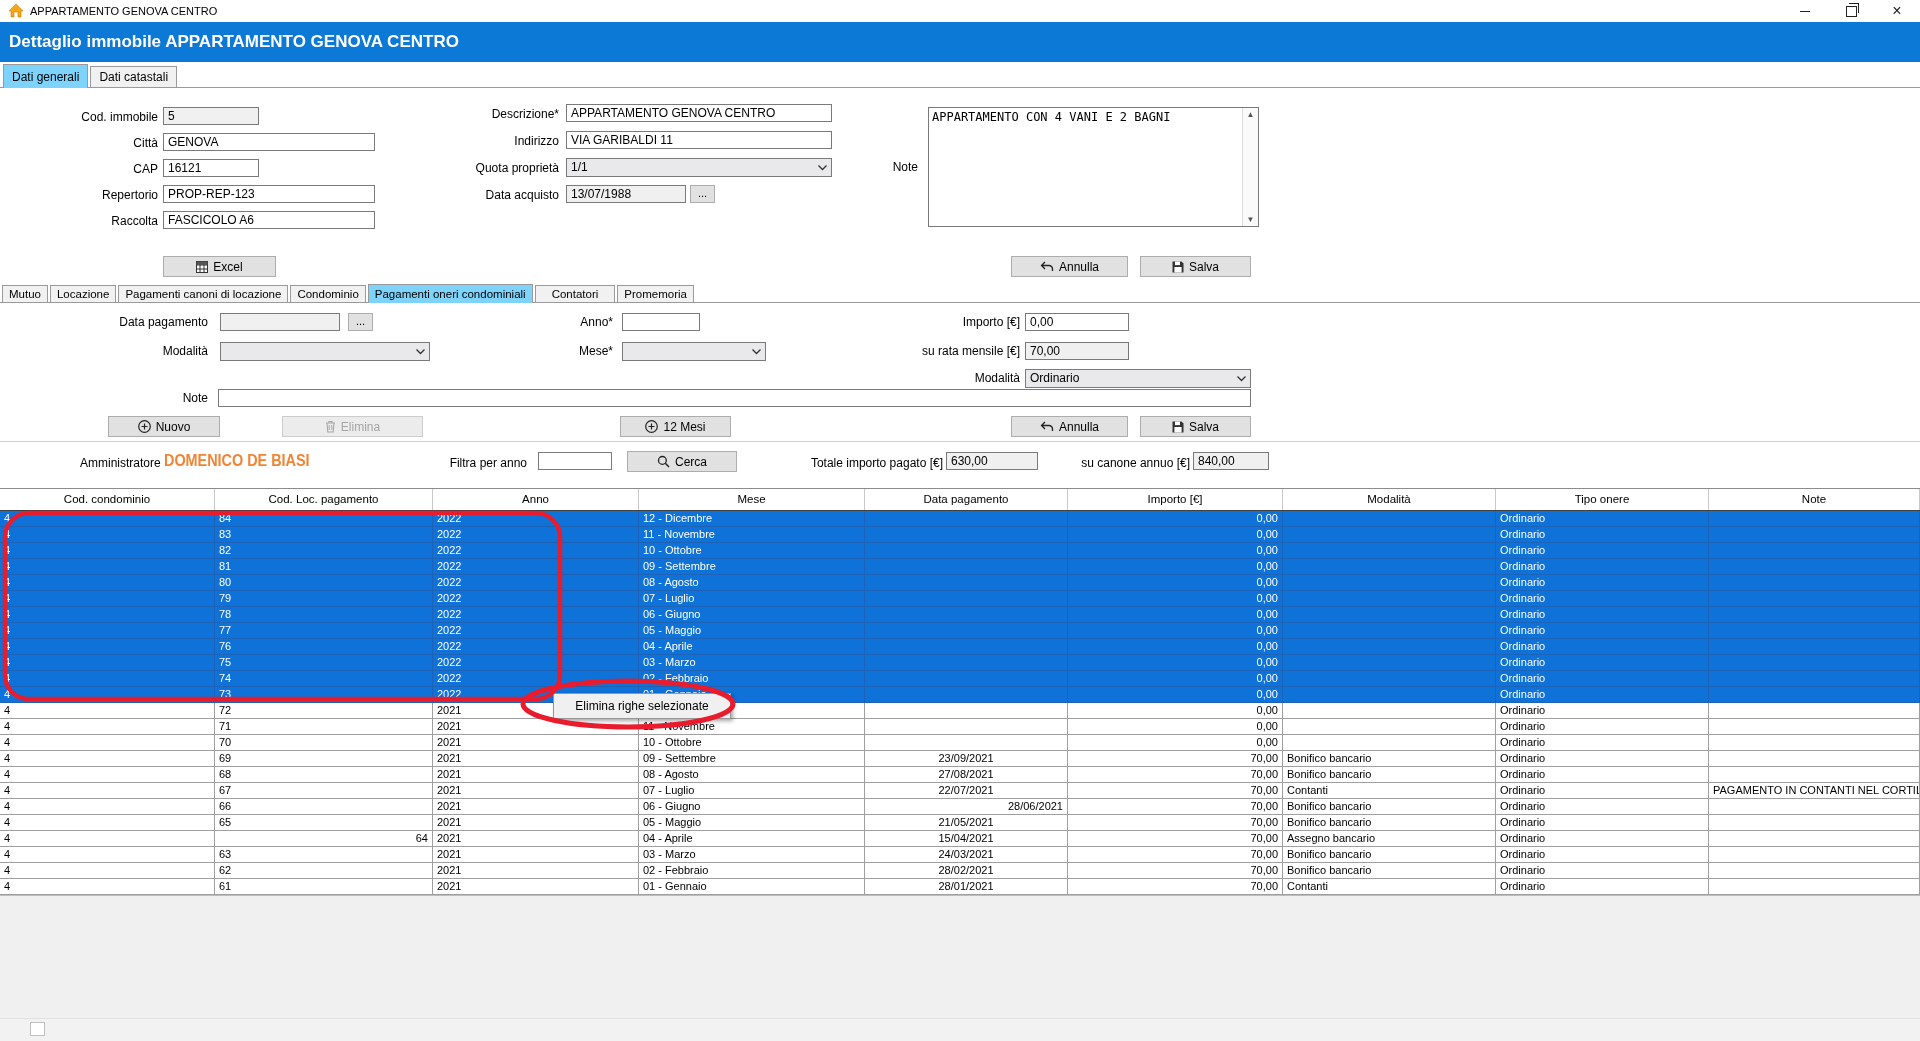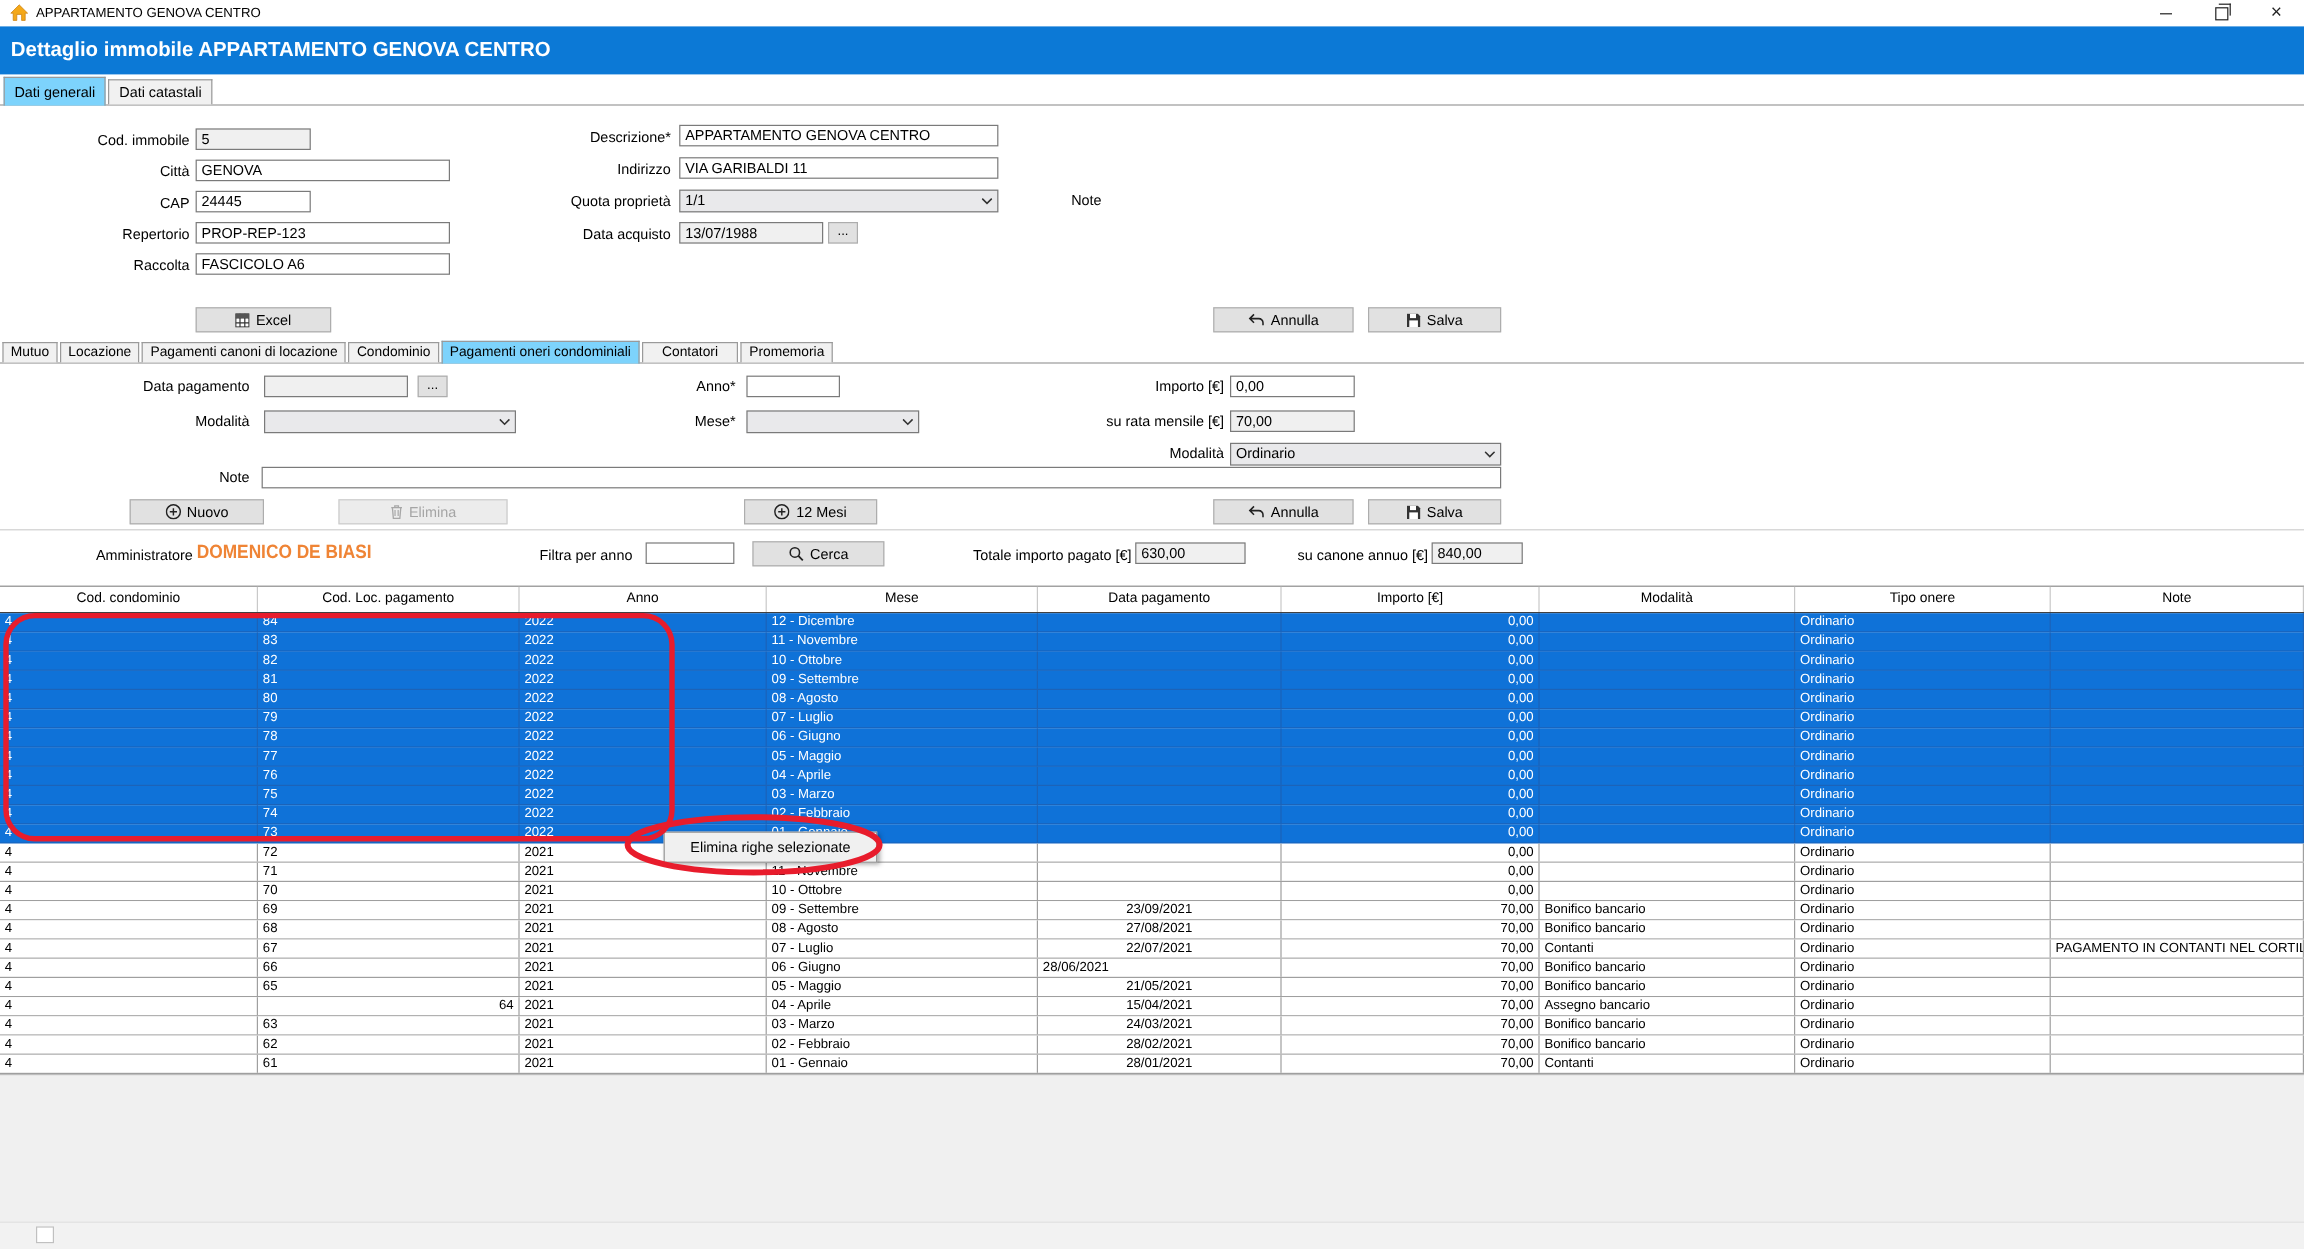--- a/index.html
+++ b/index.html
@@ -91,21 +91,21 @@
     <div class="tab">Dati catastali</div>
   </div>
 
   <span class="lbl" style="left:30px;top:108px;width:128px;">Cod. immobile</span>
   <div class="tb disabled" style="left:163px;top:107px;width:96px;">5</div>
 
   <span class="lbl" style="left:30px;top:134px;width:128px;">Città</span>
   <div class="tb" style="left:163px;top:133px;width:212px;">GENOVA</div>
 
   <span class="lbl" style="left:30px;top:160px;width:128px;">CAP</span>
-  <div class="tb" style="left:163px;top:159px;width:96px;">24445</div>
+  <div class="tb" style="left:163px;top:159px;width:96px;">16121</div>
 
   <span class="lbl" style="left:30px;top:186px;width:128px;">Repertorio</span>
   <div class="tb" style="left:163px;top:185px;width:212px;">PROP-REP-123</div>
 
   <span class="lbl" style="left:30px;top:212px;width:128px;">Raccolta</span>
   <div class="tb" style="left:163px;top:211px;width:212px;">FASCICOLO A6</div>
 
   <span class="lbl" style="left:430px;top:105px;width:129px;">Descrizione*</span>
   <div class="tb" style="left:566px;top:104px;width:266px;">APPARTAMENTO GENOVA CENTRO</div>
 
@@ -118,20 +118,27 @@
     <svg class="chev" width="9" height="6" viewBox="0 0 9 6">
         <path d="M0.5 0.5 L4.5 4.5 L8.5 0.5" fill="none" stroke="#333" stroke-width="1.3"></path>
       </svg>
   </div>
 
   <span class="lbl" style="left:430px;top:186px;width:129px;">Data acquisto</span>
   <div class="tb disabled" style="left:566px;top:185px;width:120px;">13/07/1988</div>
   <div class="browse-btn" style="left:690px;top:185px;width:25px;">...</div>
 
   <span class="lbl" style="left:860px;top:158px;width:58px;">Note</span>
+  <div class="note-wrap">
+    <div class="note-text">APPARTAMENTO CON 4 VANI E 2 BAGNI</div>
+    <div class="note-scroll">
+      <span>▲</span>
+      <span>▼</span>
+    </div>
+  </div>
 
   <div class="btn" style="left:163px;top:256px;width:113px;">
     <svg width="12" height="12" viewBox="0 0 12 12">
         <rect x="0.5" y="0.5" width="11" height="11" fill="#fff" stroke="#333"></rect>
         <path d="M0.5 4 H11.5 M0.5 8 H11.5 M4 0.5 V11.5 M8 0.5 V11.5" stroke="#333" stroke-width="1"></path>
         <rect x="0.5" y="0.5" width="11" height="3.5" fill="#555"></rect>
       </svg>
     <span>Excel</span>
   </div>
   <div class="btn" style="left:1011px;top:256px;width:117px;">
@@ -465,21 +472,21 @@
           <div class="g-cell" style="width: 215px; text-align: right;">70,00</div>
           <div class="g-cell" style="width: 213px; text-align: left;">Contanti</div>
           <div class="g-cell" style="width: 213px; text-align: left;">Ordinario</div>
           <div class="g-cell" style="width: 211px; text-align: left;">PAGAMENTO IN CONTANTI NEL CORTILE</div>
         </div>
         <div class="g-row">
           <div class="g-cell" style="width: 215px; text-align: left;">4</div>
           <div class="g-cell" style="width: 218px; text-align: left;">66</div>
           <div class="g-cell" style="width: 206px; text-align: left;">2021</div>
           <div class="g-cell" style="width: 226px; text-align: left;">06 - Giugno</div>
-          <div class="g-cell" style="width: 203px; text-align: left;">28/06/2021</div>
+          <div class="g-cell" style="width: 203px; text-align: right;">28/06/2021</div>
           <div class="g-cell" style="width: 215px; text-align: right;">70,00</div>
           <div class="g-cell" style="width: 213px; text-align: left;">Bonifico bancario</div>
           <div class="g-cell" style="width: 213px; text-align: left;">Ordinario</div>
           <div class="g-cell" style="width: 211px; text-align: left;"></div>
         </div>
         <div class="g-row">
           <div class="g-cell" style="width: 215px; text-align: left;">4</div>
           <div class="g-cell" style="width: 218px; text-align: left;">65</div>
           <div class="g-cell" style="width: 206px; text-align: left;">2021</div>
           <div class="g-cell" style="width: 226px; text-align: left;">05 - Maggio</div>

